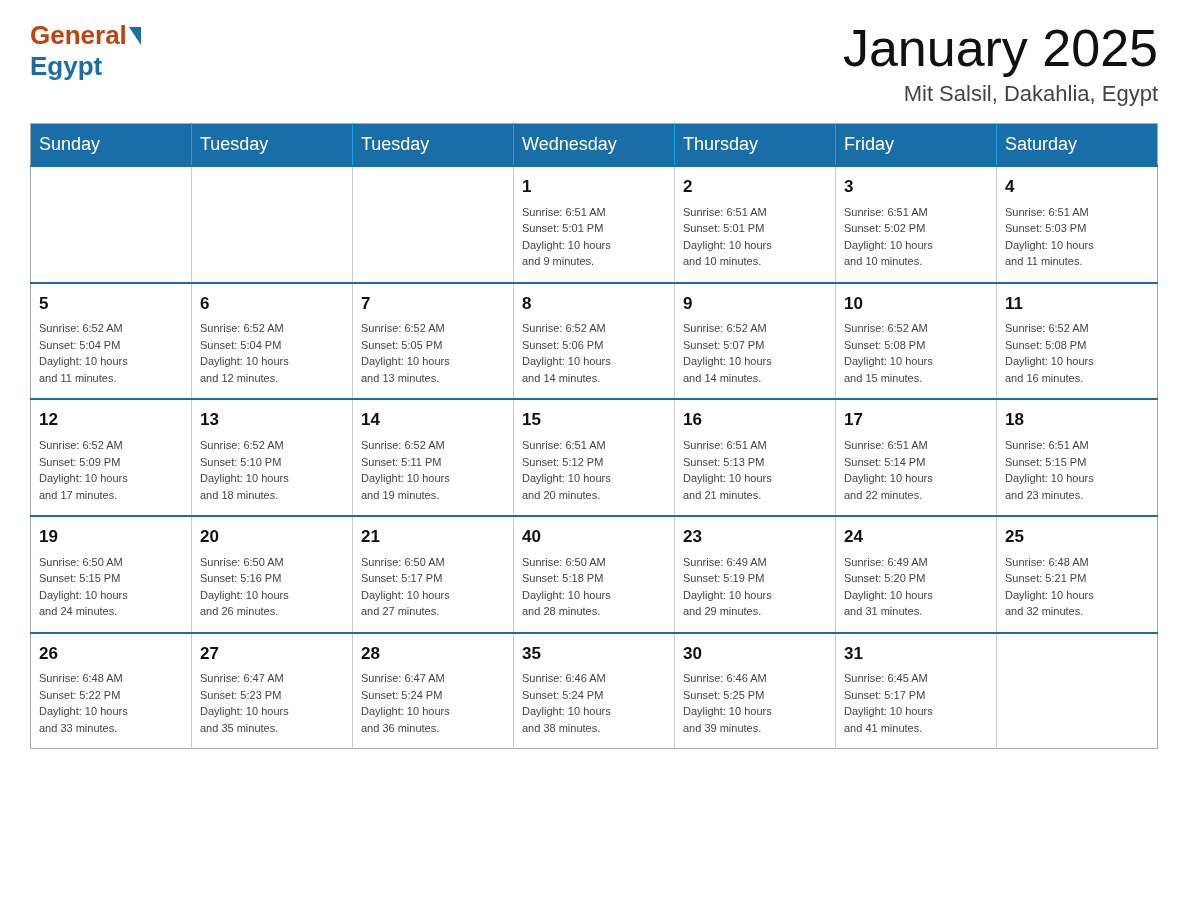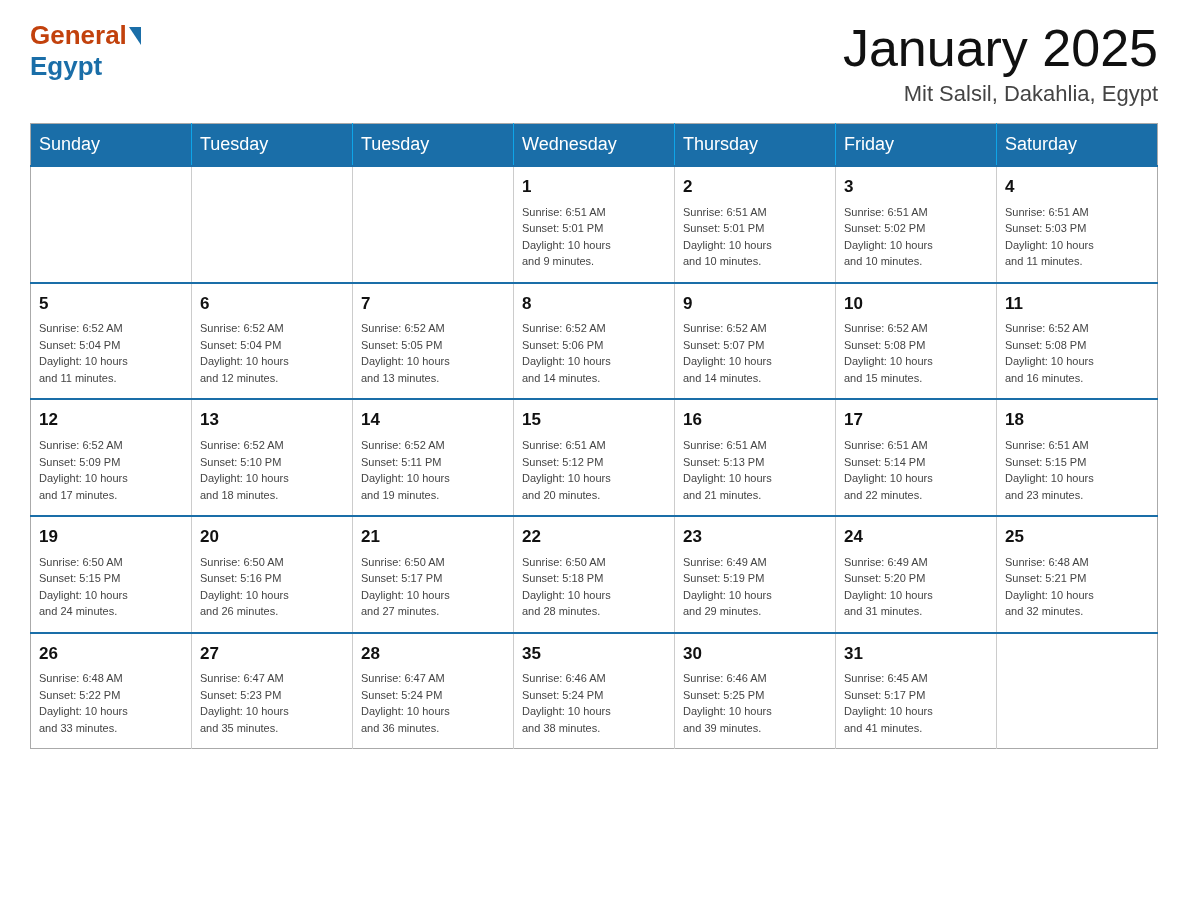--- a/index.html
+++ b/index.html
@@ -292,21 +292,21 @@
 and 26 minutes.</div>
         </td>
         <td>
           <span class="day-number">21</span>
           <div class="day-info" style="white-space: pre-line;">Sunrise: 6:50 AM
 Sunset: 5:17 PM
 Daylight: 10 hours
 and 27 minutes.</div>
         </td>
         <td>
-          <span class="day-number">22</span>
+          <span class="day-number">40</span>
           <div class="day-info" style="white-space: pre-line;">Sunrise: 6:50 AM
 Sunset: 5:18 PM
 Daylight: 10 hours
 and 28 minutes.</div>
         </td>
         <td>
           <span class="day-number">23</span>
           <div class="day-info" style="white-space: pre-line;">Sunrise: 6:49 AM
 Sunset: 5:19 PM
 Daylight: 10 hours

